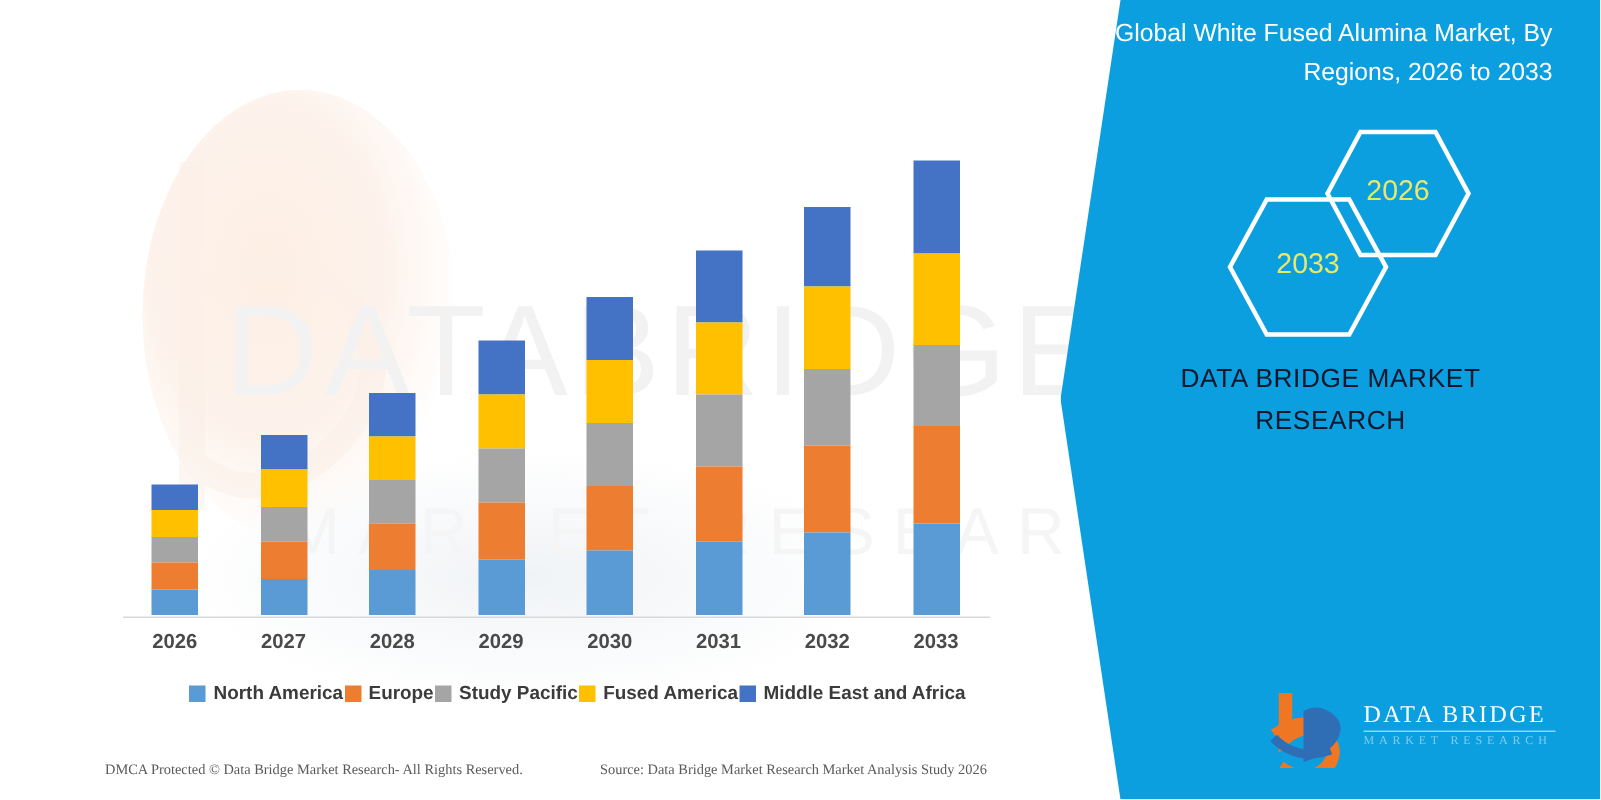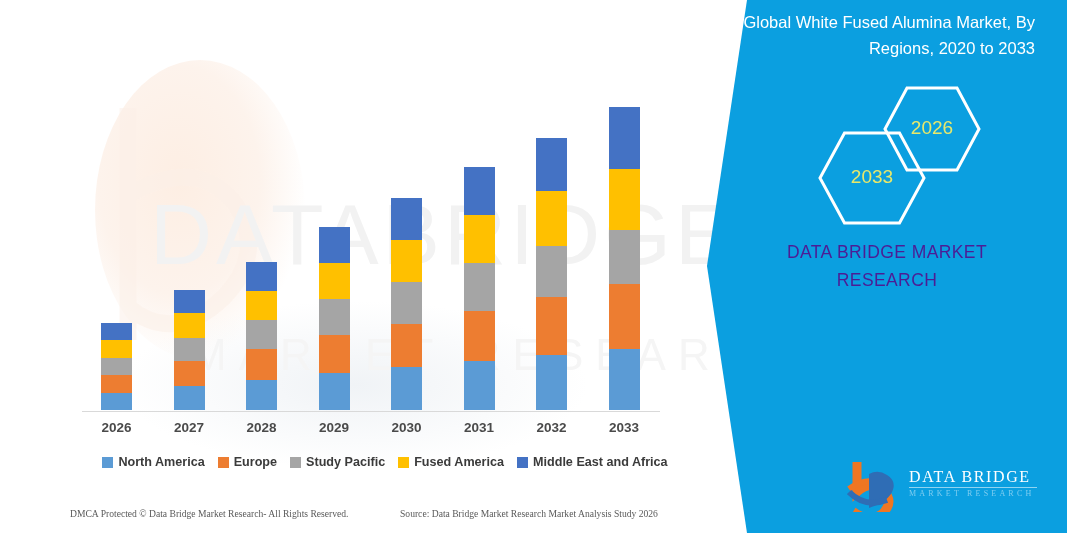--- a/index.html
+++ b/index.html
@@ -69,21 +69,21 @@
     position:absolute; left:85px; top:420px; width:590px; height:24px;
   }
   .x-tick {
     position:absolute; width:70px; text-align:center;
     font-size:13.5px; font-weight:bold; color:#4a4a4a; top:0;
   }
 
   
   #legend {
     position:absolute; left:85px; top:455px; width:600px;
-    display:flex; justify-content:center; align-items:center; gap:13px;
+    display:flex; justify-content:center; align-items:center; gap:1px;
   }
   .legend-item { display:flex; align-items:center; gap:5px; }
   .legend-swatch { width:11px; height:11px; display:inline-block; }
   .legend-label { font-size:12.6px; font-weight:bold; color:#3b3b3b; white-space:nowrap; }
 
   
   #footer {
     position:absolute; left:0; top:508px; width:760px; height:22px;
     font-family:"Liberation Serif", serif;
     padding-left:33px;
@@ -107,21 +107,21 @@
     line-height:1.55; font-weight:400; padding-right:12px;
   }
   #hexes { position:absolute; left:0; top:85px; width:360px; height:135px; }
   .hex-wrap { position:absolute; }
   .hex-label {
     position:absolute; width:100%; text-align:center;
     font-size:19px; color:#e8e86a; font-weight:400;
   }
   #brand {
     position:absolute; left:30px; top:238px; width:300px;
-    text-align:center; color:#4c1d95; font-size:17.5px;
+    text-align:center; color:#0f172a; font-size:17.5px;
     line-height:1.6; letter-spacing:.4px;
   }
   #logo {
     position:absolute; left:140px; top:462px; width:200px; height:56px;
   }
   #logo-text {
     position:absolute; left:62px; top:6px; color:#ffffff;
     font-size:16px; letter-spacing:1.6px; font-family:"Liberation Serif", serif;
   }
   #logo-sub {
@@ -244,21 +244,21 @@
     </div>
 
   <div id="footer">
     <div id="footer-left">DMCA Protected © Data Bridge Market Research-  All Rights Reserved.</div>
     <div id="footer-right">Source: Data Bridge Market Research  Market Analysis Study 2026</div>
   </div>
 </div>
 
 <div id="right-panel">
 
-  <div id="right-title">Global White Fused Alumina Market, By Regions, 2020 to 2033</div>
+  <div id="right-title">Global White Fused Alumina Market, By Regions, 2026 to 2033</div>
 
   <div id="hexes">
     <div class="hex-wrap" style="left:110px; top:45px; width:110px; height:96px;">
       <svg width="110" height="96" viewBox="0 0 110 96">
         <polygon points="27.5,3 82.5,3 107,48 82.5,93 27.5,93 3,48" fill="none" stroke="#ffffff" stroke-width="3"></polygon>
       </svg>
       <div class="hex-label" style="top:36px;">2033</div>
     </div>
 
     <div class="hex-wrap" style="left:175px; top:0px; width:100px; height:88px;">

